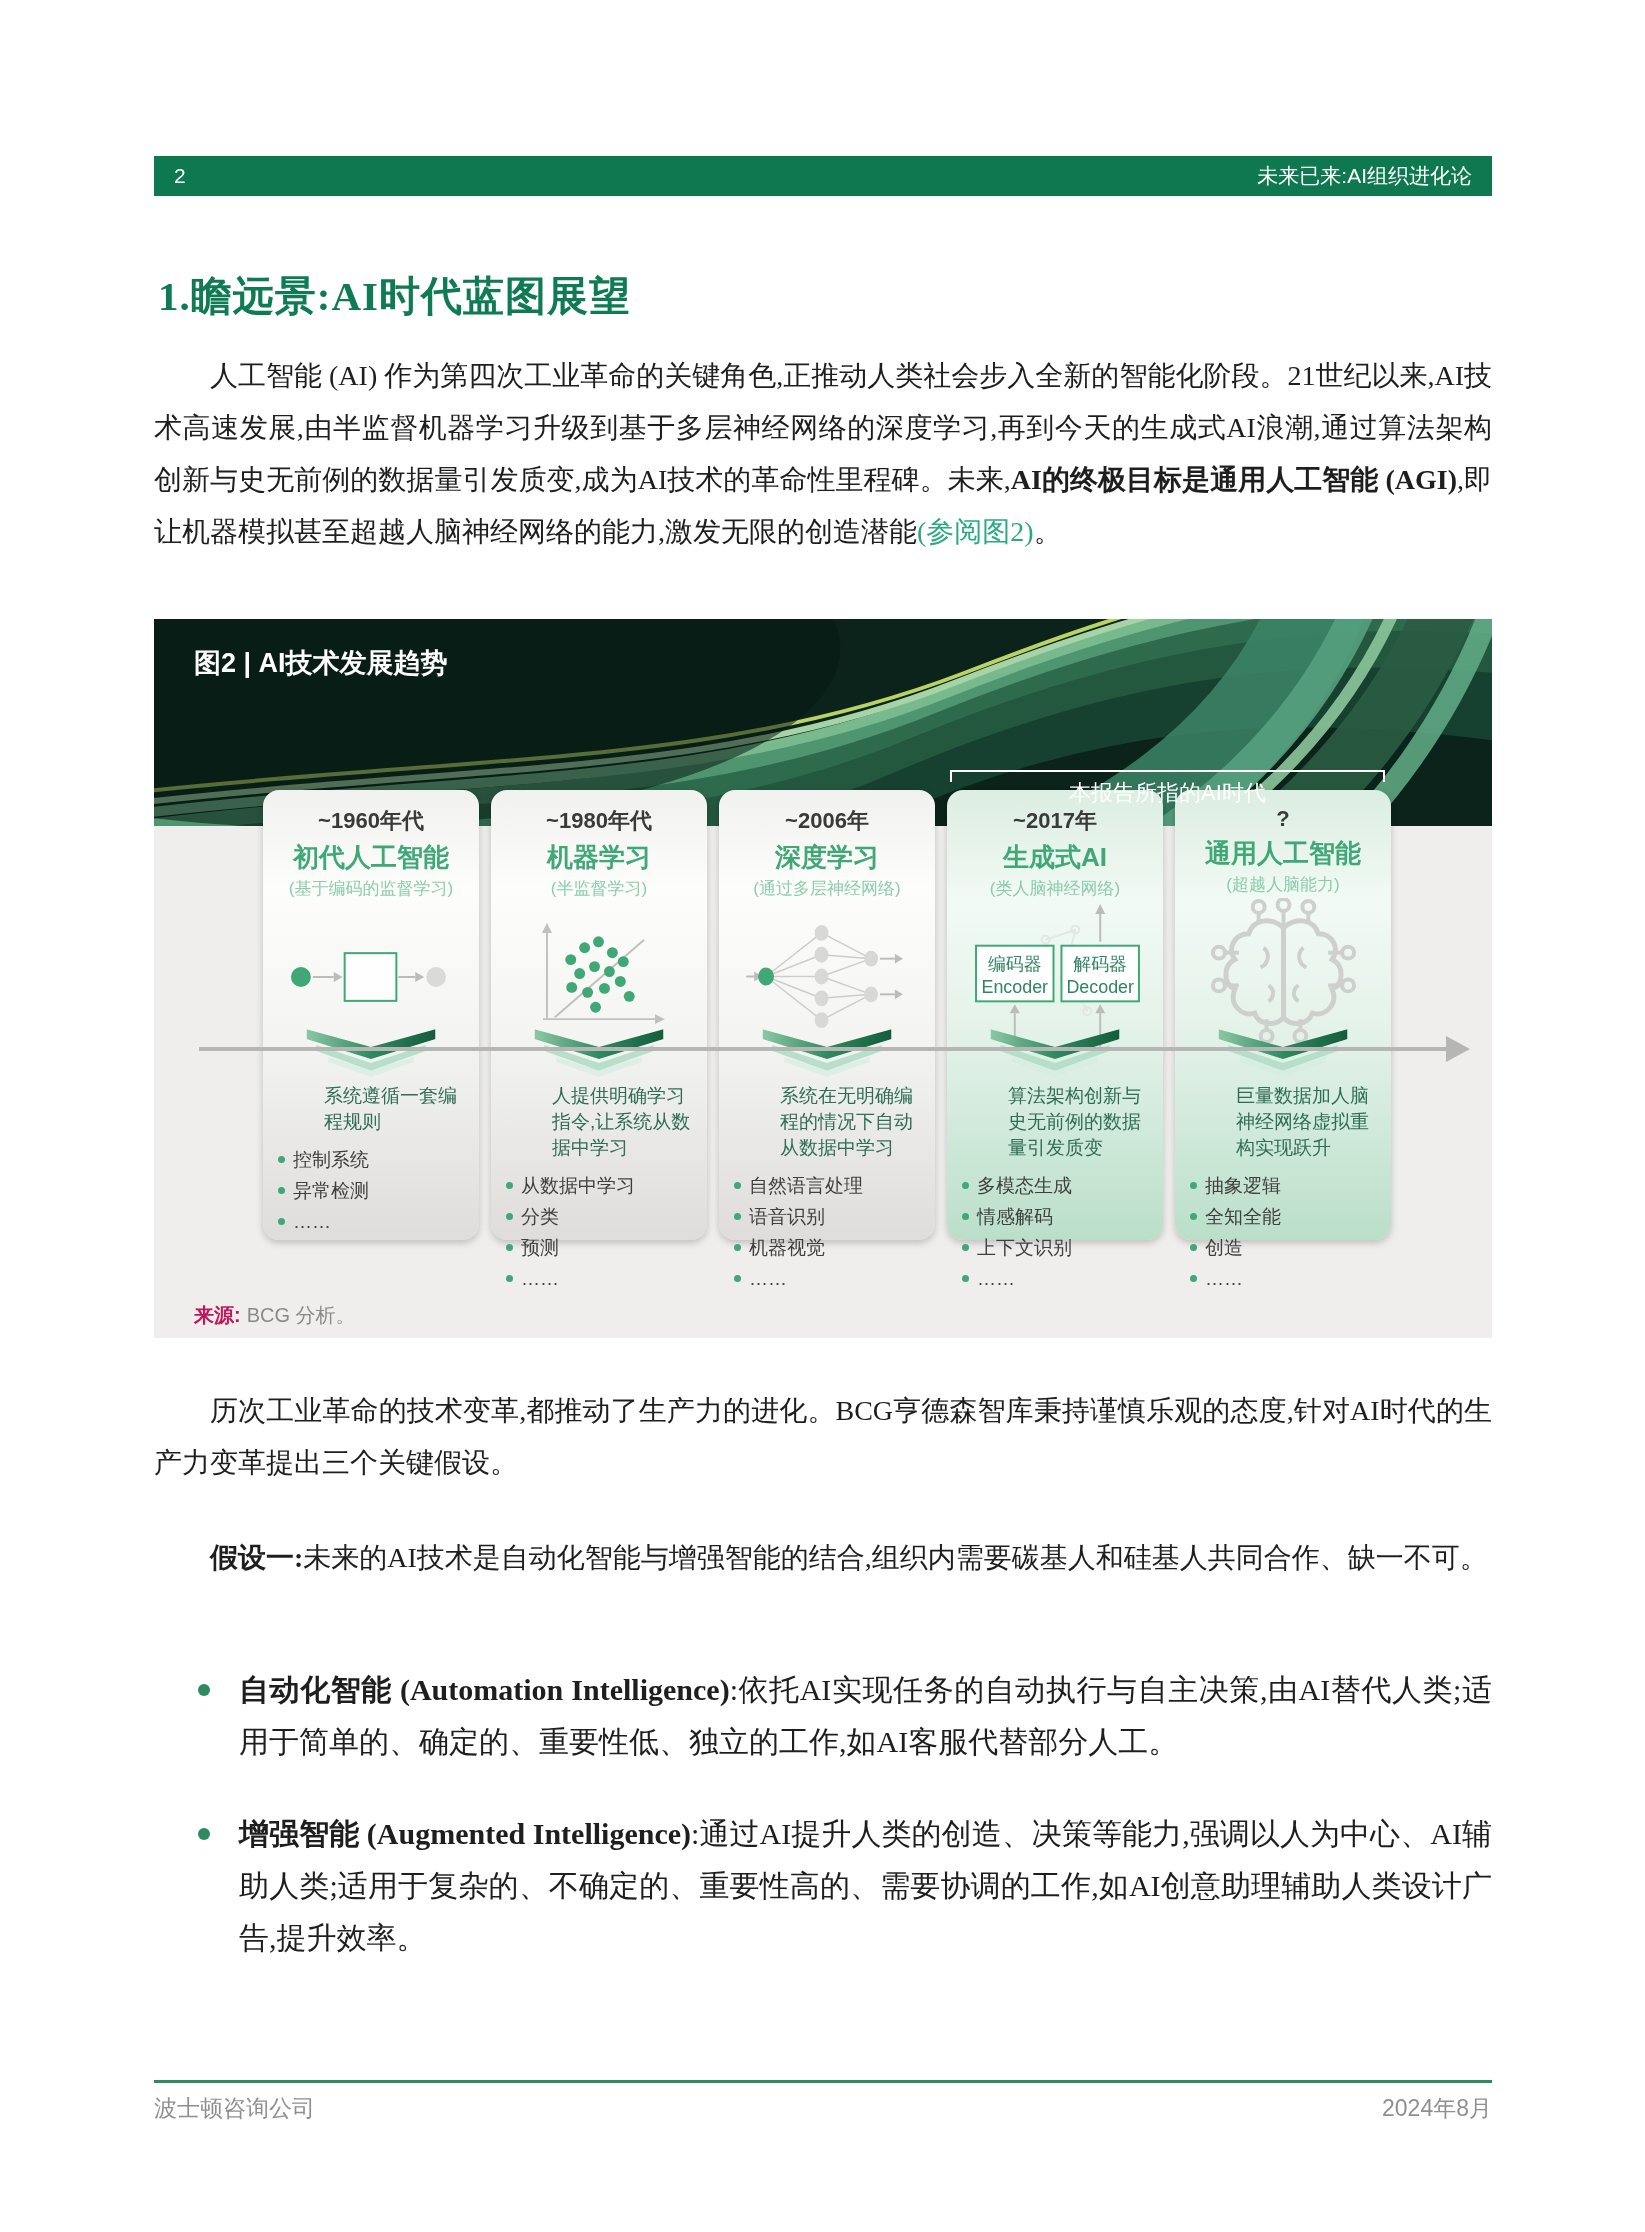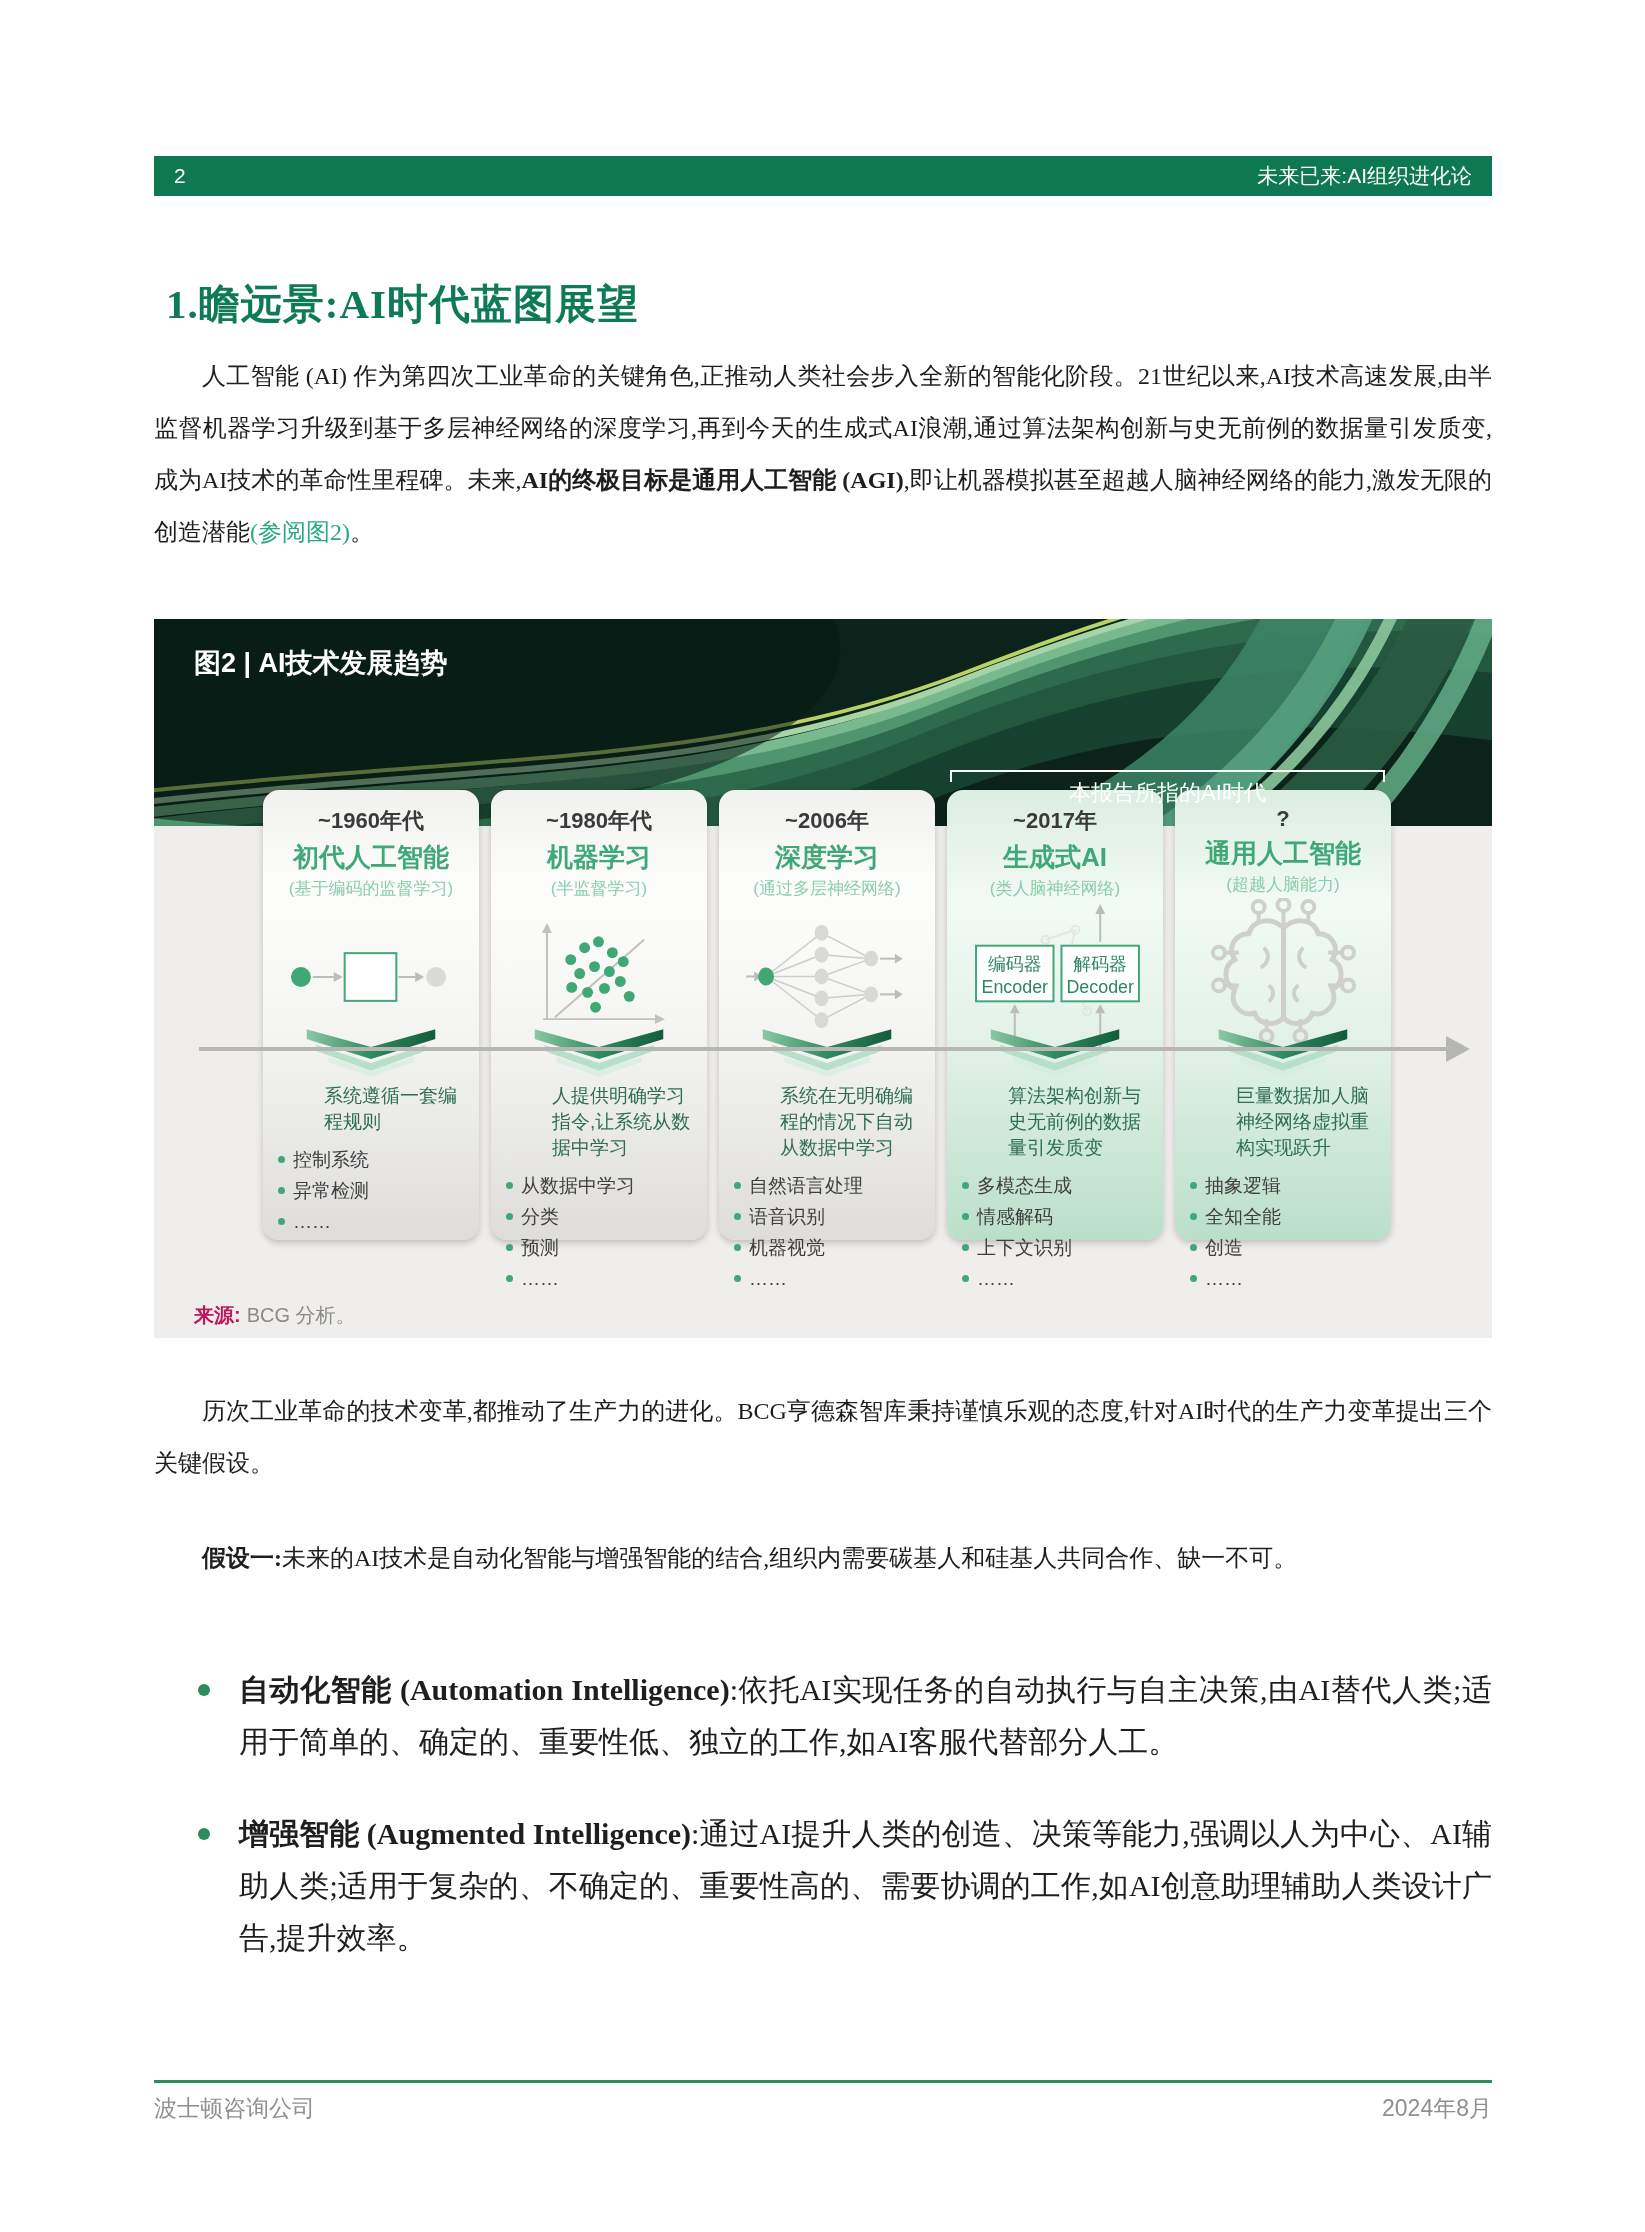--- a/index.html
+++ b/index.html
@@ -3,23 +3,23 @@
 <meta charset="utf-8">
 <style>
   html,body{margin:0;padding:0;background:#ffffff;}
   .page{position:relative;width:1646px;height:2233px;background:#ffffff;overflow:hidden;
         font-family:"Liberation Serif",serif;}
   
   .topbar{position:absolute;left:154px;top:156px;width:1338px;height:40px;background:#0E7850;
           color:#ffffff;font-family:"Liberation Sans",sans-serif;font-size:21px;
           display:flex;justify-content:space-between;align-items:center;padding:0 20px;box-sizing:border-box;}
   
-  .h1{position:absolute;left:154px;top:265px;margin:12px;font-family:"Liberation Serif",serif;
+  .h1{position:absolute;left:154px;top:265px;margin:4px;font-family:"Liberation Serif",serif;
       font-size:41px;font-weight:bold;color:#0F7B55;letter-spacing:1px;}
-  .body{font-size:24px;line-height:52px;color:#1e1e1e;text-align:justify;text-indent:2em;margin:0;}
+  .body{font-size:28px;line-height:52px;color:#1e1e1e;text-align:justify;text-indent:2em;margin:0;}
   .p1{position:absolute;left:154px;top:350px;width:1338px;}
   .p2{position:absolute;left:154px;top:1385px;width:1338px;}
   .p3{position:absolute;left:154px;top:1532px;width:1338px;}
   .ref{color:#2AAA80;text-decoration:none;cursor:pointer;}
   b{font-weight:bold;}
   
   .fig{position:absolute;left:154px;top:619px;width:1338px;height:719px;background:#EFEEEC;margin:0;}
   .fig-hero{position:absolute;left:0;top:0;width:1338px;height:207px;overflow:hidden;background:#0B231A;}
   .fig-title{position:absolute;left:40px;top:26px;color:#ffffff;z-index:3;
              font-family:"Liberation Sans",sans-serif;font-weight:bold;font-size:27px;}

